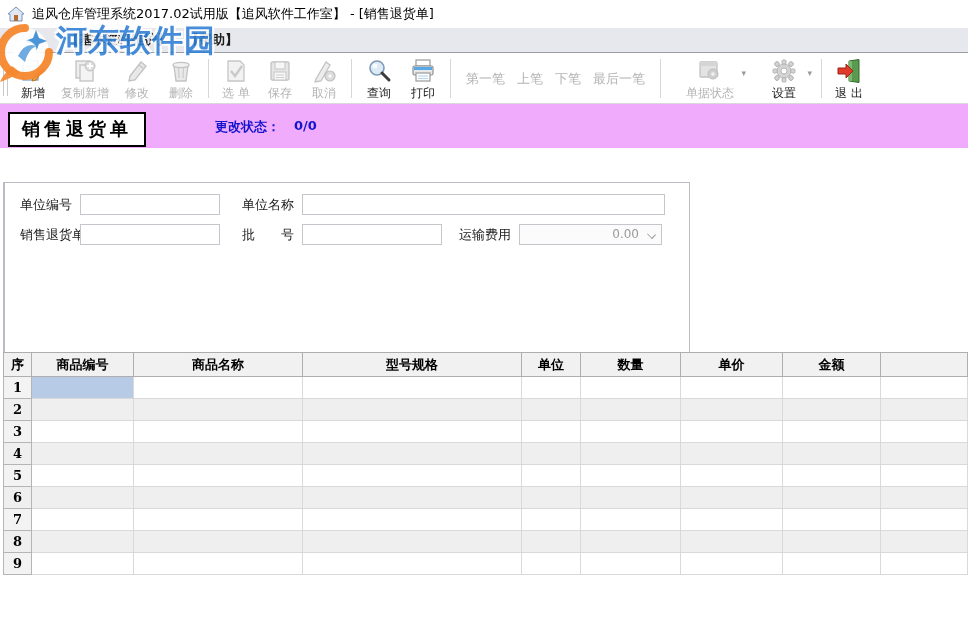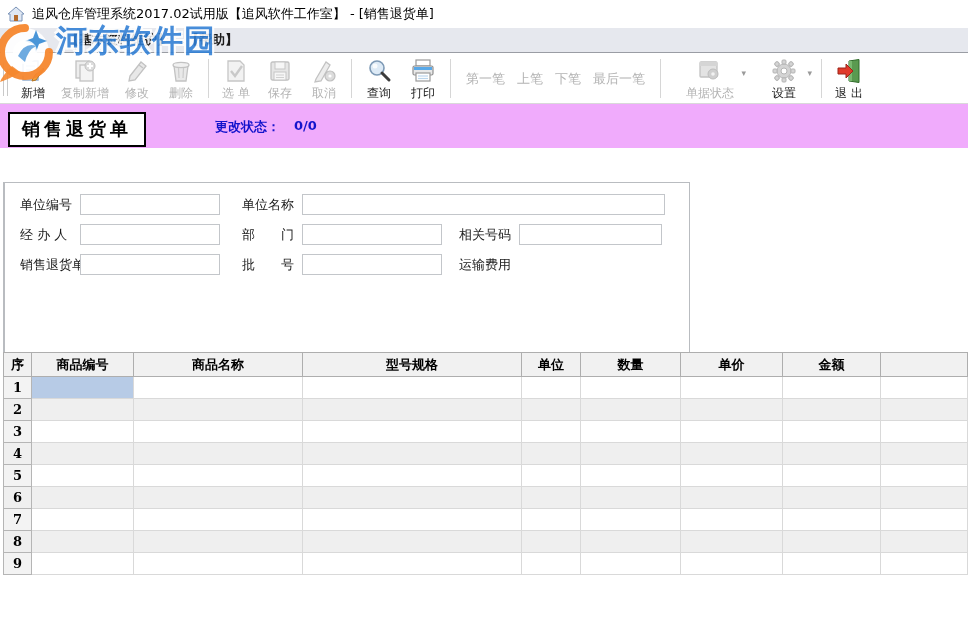--- a/index.html
+++ b/index.html
@@ -289,39 +289,33 @@
   <div class="frow">
     <span class="flabel">单位编号</span>
     <input class="finput w140" type="text" style="">
     <span class="fgap1"></span>
     <span class="flabel">单位名称</span>
     <input class="finput w363" type="text" style="">
   </div>
 
 
 
-  <div class="frow">
-    <span class="flabel">经 办 人</span>
-    <input class="finput w140" type="text" style="">
-    <span class="fgap1"></span>
-    <span class="flabel">部　　门</span>
-    <input class="finput w140" type="text" style="">
-    <span class="fgap2"></span>
-    <span class="flabel">相关号码</span>
-    <input class="finput w143" type="text" style="">
-  </div>
 
   <div class="frow">
     <span class="flabel">销售退货单</span>
     <input class="finput w140" type="text" style="">
     <span class="fgap1"></span>
     <span class="flabel">批　　号</span>
     <input class="finput w140" type="text" style="">
     <span class="fgap2"></span>
     <span class="flabel">运输费用</span>
+    <span class="fselect disabled w143">
+      <span class="sel-value">0.00</span>
+      <span class="chev"></span>
+    </span>
   </div>
 
 
 </div>
 
 <div class="grid-area">
   <table class="grid">
     <colgroup>
       <col style="width:28px">
         <col style="width:102px">

